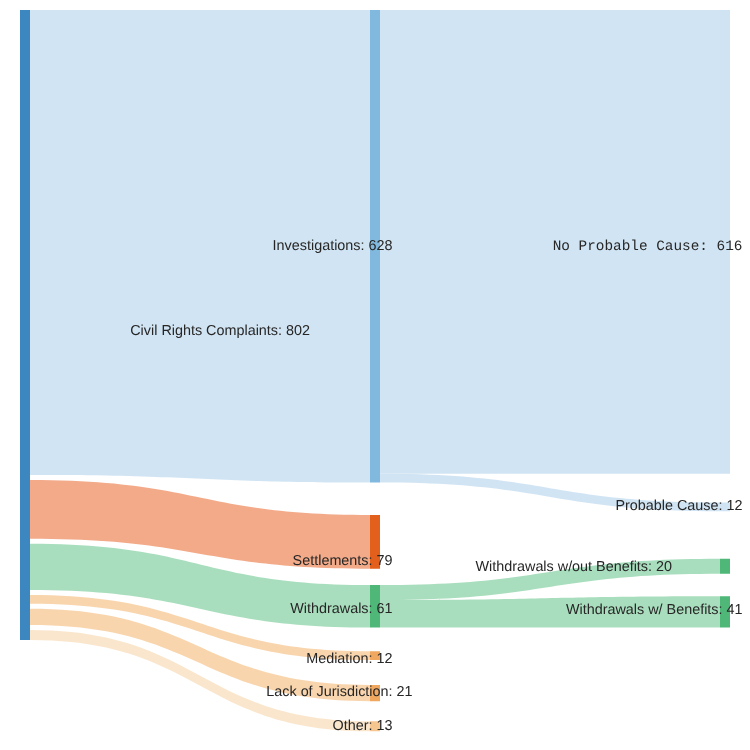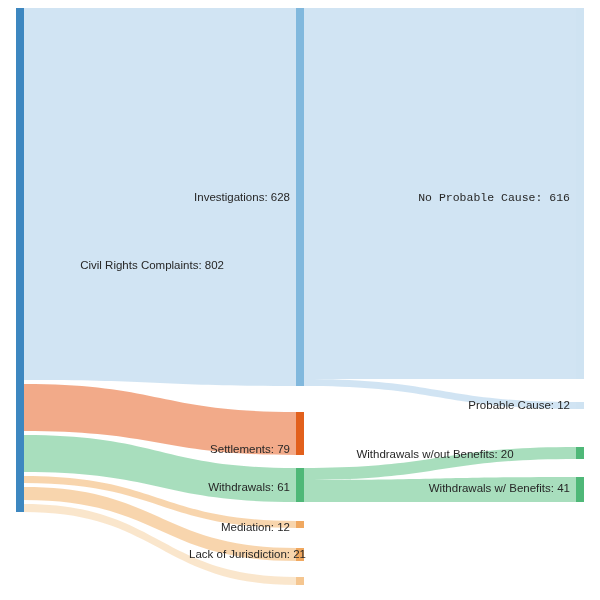--- a/index.html
+++ b/index.html
@@ -26,20 +26,21 @@
   }
   .node-label {
     position: absolute;
     font-size: 11.5px;
     color: #262626;
     white-space: nowrap;
     line-height: 1;
   }
   .label-left {
     text-align: right;
+    padding-left: 24px;
   }
 </style>
 </head>
 <body>
 
 <div id="chart-root">
 
   <svg id="sankey-svg" viewBox="0 0 600 600" xmlns="http://www.w3.org/2000/svg">
 
     <g>
@@ -82,19 +83,20 @@
     </g>
   </svg>
 
   <div class="node-label label-left" style="left: 0px; top: 260px; width: 224px; text-align: right;">Civil Rights Complaints: 802</div>
 
   <div class="node-label label-left" style="left: 0px; top: 192px; width: 290px; text-align: right;">Investigations: 628</div>
   <div class="node-label label-left" style="left: 0px; top: 444px; width: 290px; text-align: right;">Settlements: 79</div>
   <div class="node-label label-left" style="left: 0px; top: 482px; width: 290px; text-align: right;">Withdrawals: 61</div>
   <div class="node-label label-left" style="left: 0px; top: 522px; width: 290px; text-align: right;">Mediation: 12</div>
   <div class="node-label label-left" style="left: 0px; top: 549px; width: 290px; text-align: right; margin-left: 16px;">Lack of Jurisdiction: 21</div>
+  <div class="node-label label-left" style="left: 0px; top: 576px; width: 290px; text-align: right;">Other: 13</div>
 
   <div class="node-label label-left" style="left: 300px; top: 192px; width: 270px; text-align: right; font-family: Liberation Mono, monospace;">No Probable Cause: 616</div>
   <div class="node-label label-left" style="left: 300px; top: 400px; width: 270px; text-align: right;">Probable Cause: 12</div>
   <div class="node-label label-left" style="left: 300px; top: 449px; width: 270px; text-align: center;">Withdrawals w/out Benefits: 20</div>
   <div class="node-label label-left" style="left: 300px; top: 483px; width: 270px; text-align: right;">Withdrawals w/ Benefits: 41</div>
 
 </div>
 
 </body></html>

